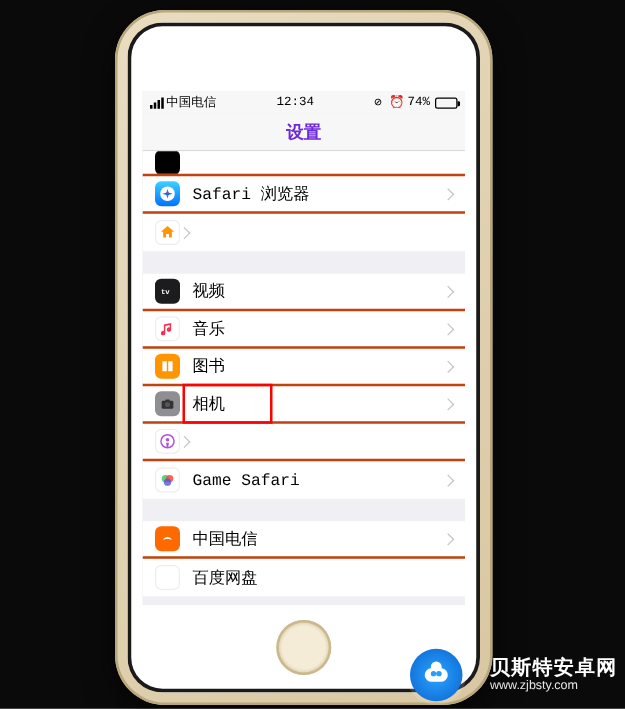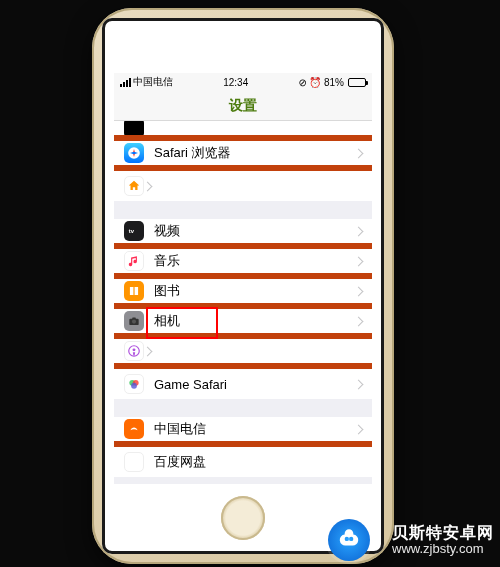--- a/index.html
+++ b/index.html
@@ -15,24 +15,25 @@
     left: 92px; top: 8px;
     width: 302px; height: 556px;
     background: linear-gradient(135deg,#e9dcc0,#d8c7a1);
     border-radius: 40px;
     box-shadow: 0 0 0 2px #b7a77c inset, 0 8px 24px rgba(0,0,0,.6);
     padding: 10px;
   }
   .phone-inner {
     width: 100%; height: 100%;
     background: #fff;
-    border-radius: 10px;
+    border-radius: 28px;
     overflow: hidden;
     position: relative;
     box-shadow: 0 0 0 3px #1a1a1a inset;
+    font-family: Liberation Mono, monospace;
   }
   .earpiece {
     position: absolute; top: 30px; left: 50%; transform: translateX(-50%);
     width: 48px; height: 6px; border-radius: 3px; background: #3a3a3a;
   }
   .camera-dot {
     position: absolute; top: 30px; left: 110px;
     width: 8px; height: 8px; border-radius: 50%; background: #2a2a2a;
   }
   .screen {
@@ -50,29 +51,29 @@
   .signal i { width:2px; background:#000; display:block; }
   .signal i:nth-child(1){height:3px}.signal i:nth-child(2){height:5px}
   .signal i:nth-child(3){height:7px}.signal i:nth-child(4){height:9px}
   .battery { display:flex; align-items:center; }
   .battery-body { width:18px; height:9px; border:1px solid #000; border-radius:2px; position:relative; margin-left:2px;}
   .battery-body::after{content:"";position:absolute;right:-3px;top:2px;width:2px;height:4px;background:#000;border-radius:0 1px 1px 0;}
   .battery-fill{height:100%;width:81%;background:#000;}
   .nav-bar {
     height: 30px; background:#f7f7f7; border-bottom:1px solid #d9d9d9;
     display:flex; align-items:center; justify-content:center;
-    font-size:14px; font-weight:600; color:#4d7c0f;
+    font-size:14px; font-weight:600; color:#6d28d9;
   }
   .list { background:#efeff4; }
   .section { background:#fff; }
   .section + .section { margin-top: 18px; }
   .row {
     display:flex; align-items:center;
     height:30px; padding:0 10px;
-    border-bottom:6px solid #c2410c;
+    border-bottom:2px solid #c2410c;
     position:relative;
   }
   .row:last-child { border-bottom:none; }
   .app-icon {
     width:20px; height:20px; border-radius:5px;
     display:flex; align-items:center; justify-content:center;
     flex-shrink:0;
   }
   .app-icon svg { width:14px; height:14px; }
   .row-label {
@@ -100,21 +101,21 @@
   }
   .wm-circle {
     width:42px;height:42px;border-radius:50%;
     background: radial-gradient(circle,#2aa4ff,#0a62d0);
     display:flex;align-items:center;justify-content:center;
     box-shadow:0 0 0 3px rgba(255,255,255,.15);
   }
   .wm-circle svg{width:26px;height:26px;fill:#fff}
   .wm-text { display:flex; flex-direction:column; line-height:1.1;}
   .wm-title{font-size:16px;font-weight:700;letter-spacing:1px}
-  .wm-url{font-size:13px;opacity:.9}
+  .wm-url{font-size:10px;opacity:.9}
   
   .row.partial-top { border-top:none; height:20px; overflow:hidden; }
   .row.partial-top .app-icon, .row.partial-bot .app-icon { margin-top:0; }
 </style>
 </head>
 <body>
 
 <div class="phone">
   <div class="camera-dot"></div>
   <div class="earpiece"></div>
@@ -127,21 +128,21 @@
               <i></i>
               <i></i>
               <i></i>
               <i></i>
             </span>
           <span>中国电信</span>
         </div>
         <div>12:34</div>
         <div class="status-right">
           <span>⊘ ⏰</span>
-          <span>81%</span>
+          <span>74%</span>
           <span class="battery">
               <span class="battery-body"><span class="battery-fill"></span></span>
             </span>
         </div>
       </div>
 
       <div class="nav-bar">
         <span>设置</span>
       </div>
 

